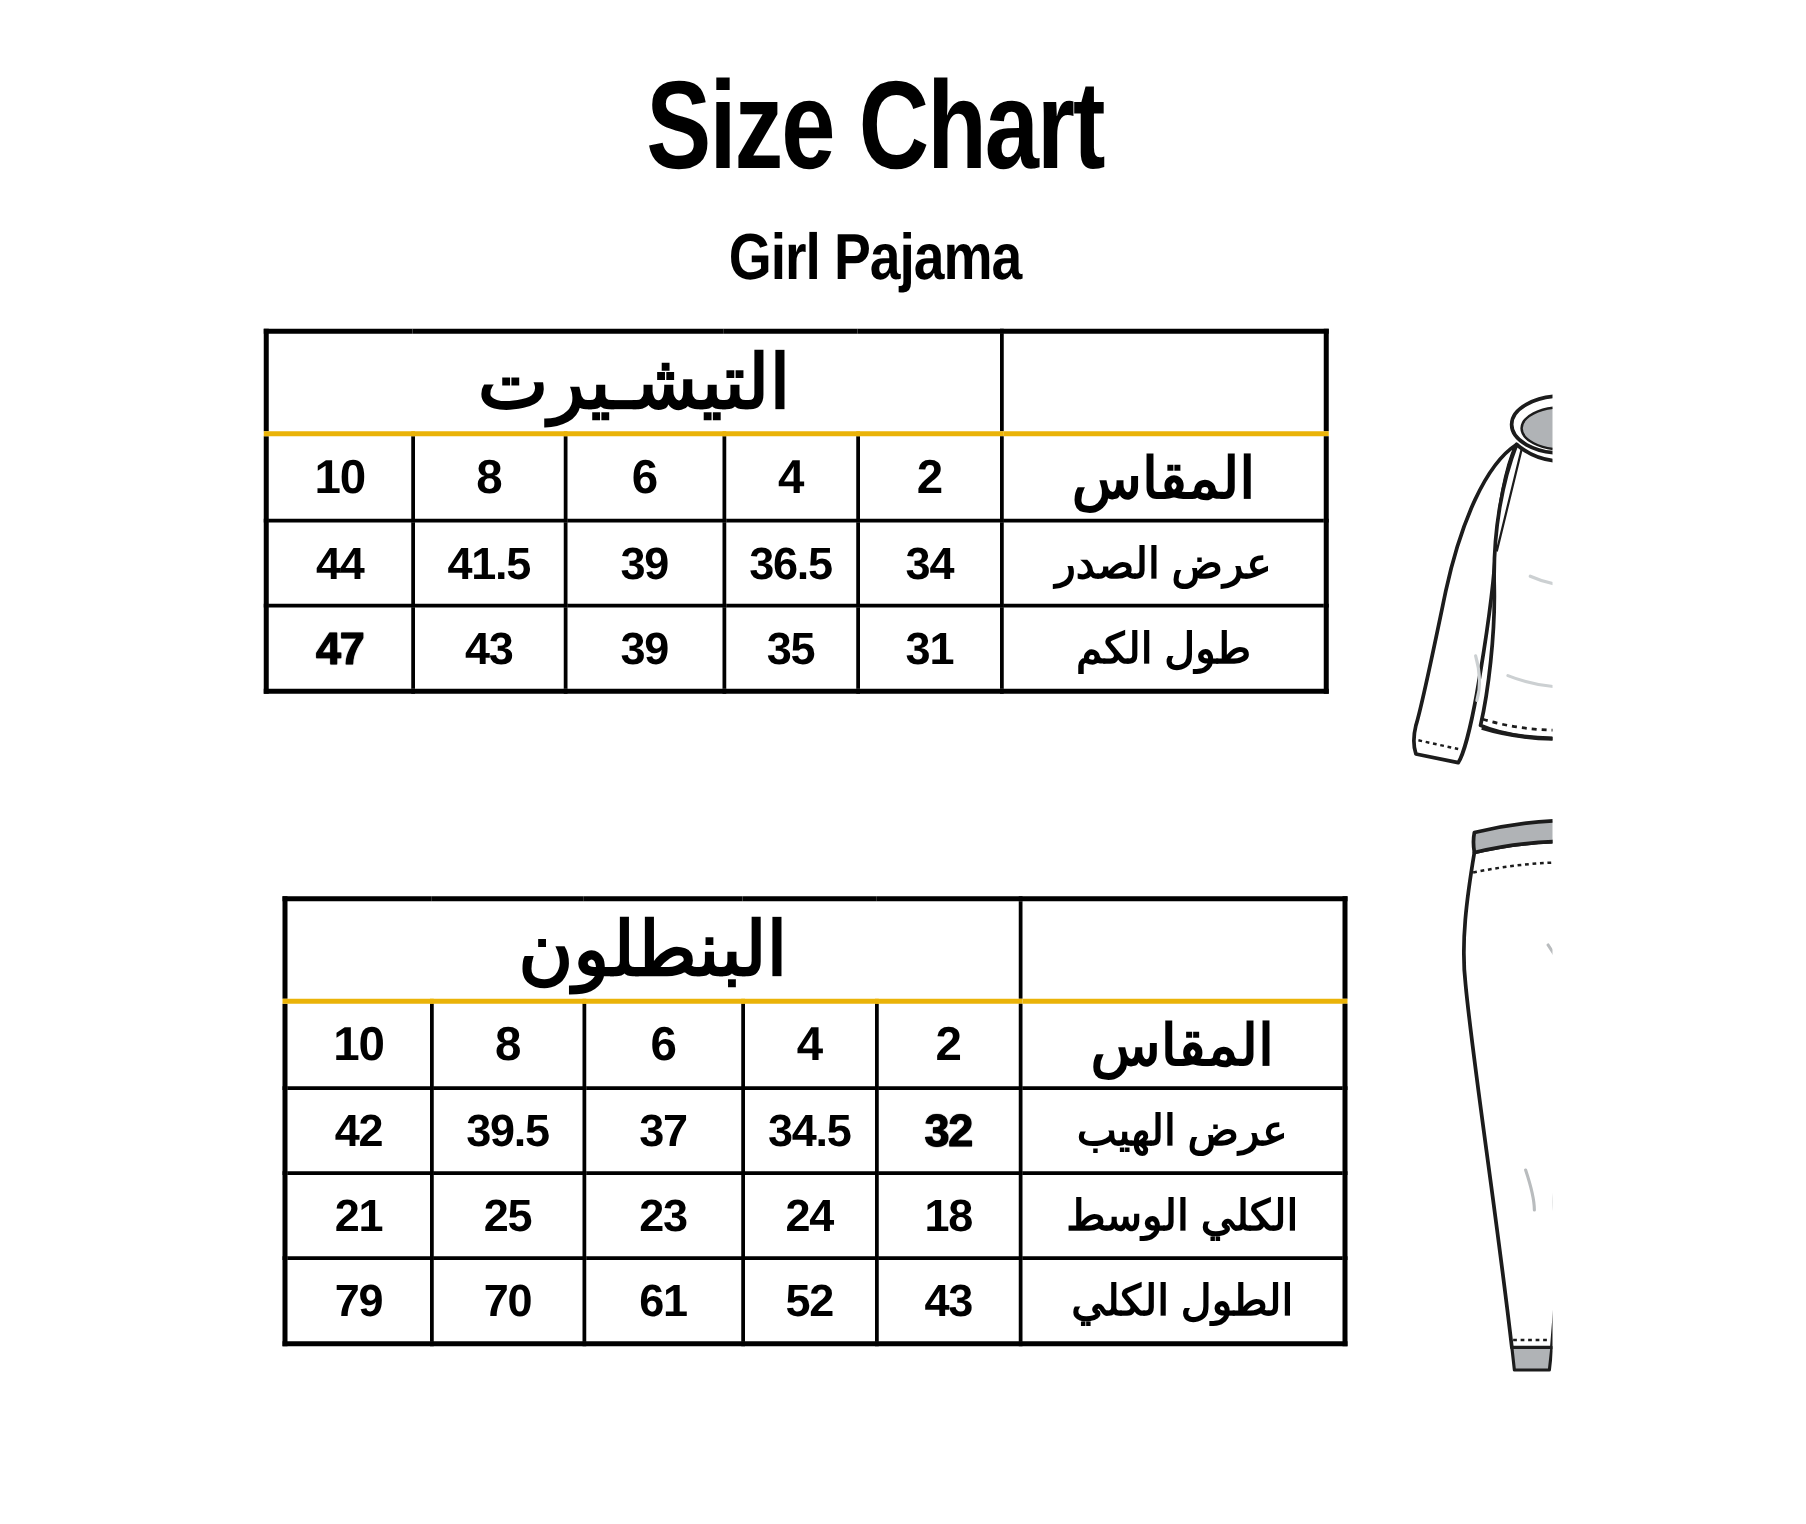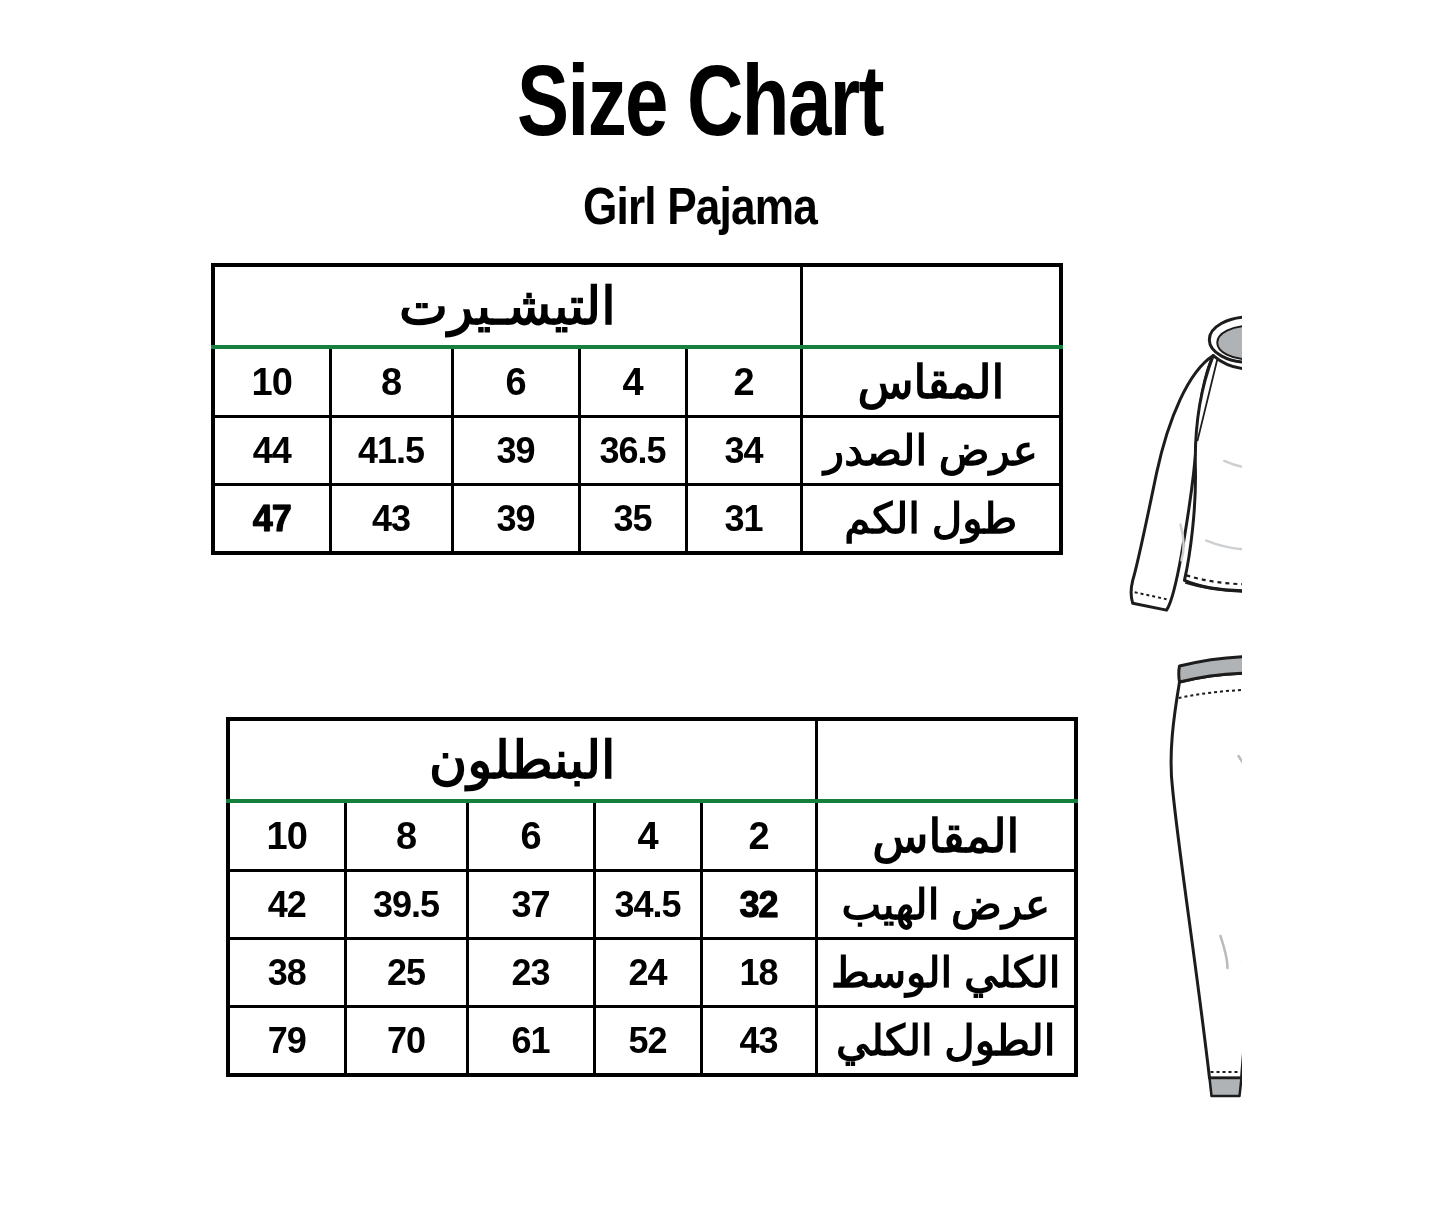--- a/index.html
+++ b/index.html
@@ -23,25 +23,25 @@
   table.size-table {
     position:absolute; width:848px; table-layout:fixed;
     border-collapse:collapse; background:#fff;
     border:4px solid #000;
   }
   table.size-table td {
     border:3px solid #000; padding:0;
     text-align:center; vertical-align:middle;
     font-weight:700; line-height:1;
   }
-  tr.product-row td { height:78px; font-size:52px; border-bottom:4px solid #15803d; }
+  tr.product-row td { height:78px; font-size:60px; border-bottom:4px solid #eab308; }
   tr.sizes-row td   { height:66px; font-size:38px; letter-spacing:-1px; }
   tr.sizes-row td.label-cell { font-size:46px; letter-spacing:0; }
   tr.data-row td    { height:65px; font-size:36px; letter-spacing:-1px; }
-  tr.data-row td.label-cell  { font-size:42px; letter-spacing:0; }
+  tr.data-row td.label-cell  { font-size:34px; letter-spacing:0; }
   td.xbold { text-shadow:0 0 1px #000, 0 0 1px #000; -webkit-text-stroke:0.8px #000; }
 
   .illustration { position:absolute; }
   #shirt-illustration { left:1085px; top:292px; }
   #pants-illustration { left:1140px; top:646px; }
 </style>
 </head>
 <body>
 
 <div class="canvas">
@@ -114,21 +114,21 @@
     </tr>
     <tr class="data-row">
       <td>42</td>
       <td>39.5</td>
       <td>37</td>
       <td>34.5</td>
       <td class="xbold">32</td>
       <td class="label-cell" lang="ar" dir="rtl">عرض الهيب</td>
     </tr>
     <tr class="data-row">
-      <td>38</td>
+      <td>21</td>
       <td>25</td>
       <td>23</td>
       <td>24</td>
       <td>18</td>
       <td class="label-cell" lang="ar" dir="rtl">الكلي الوسط</td>
     </tr>
     <tr class="data-row">
       <td>79</td>
       <td>70</td>
       <td>61</td>

